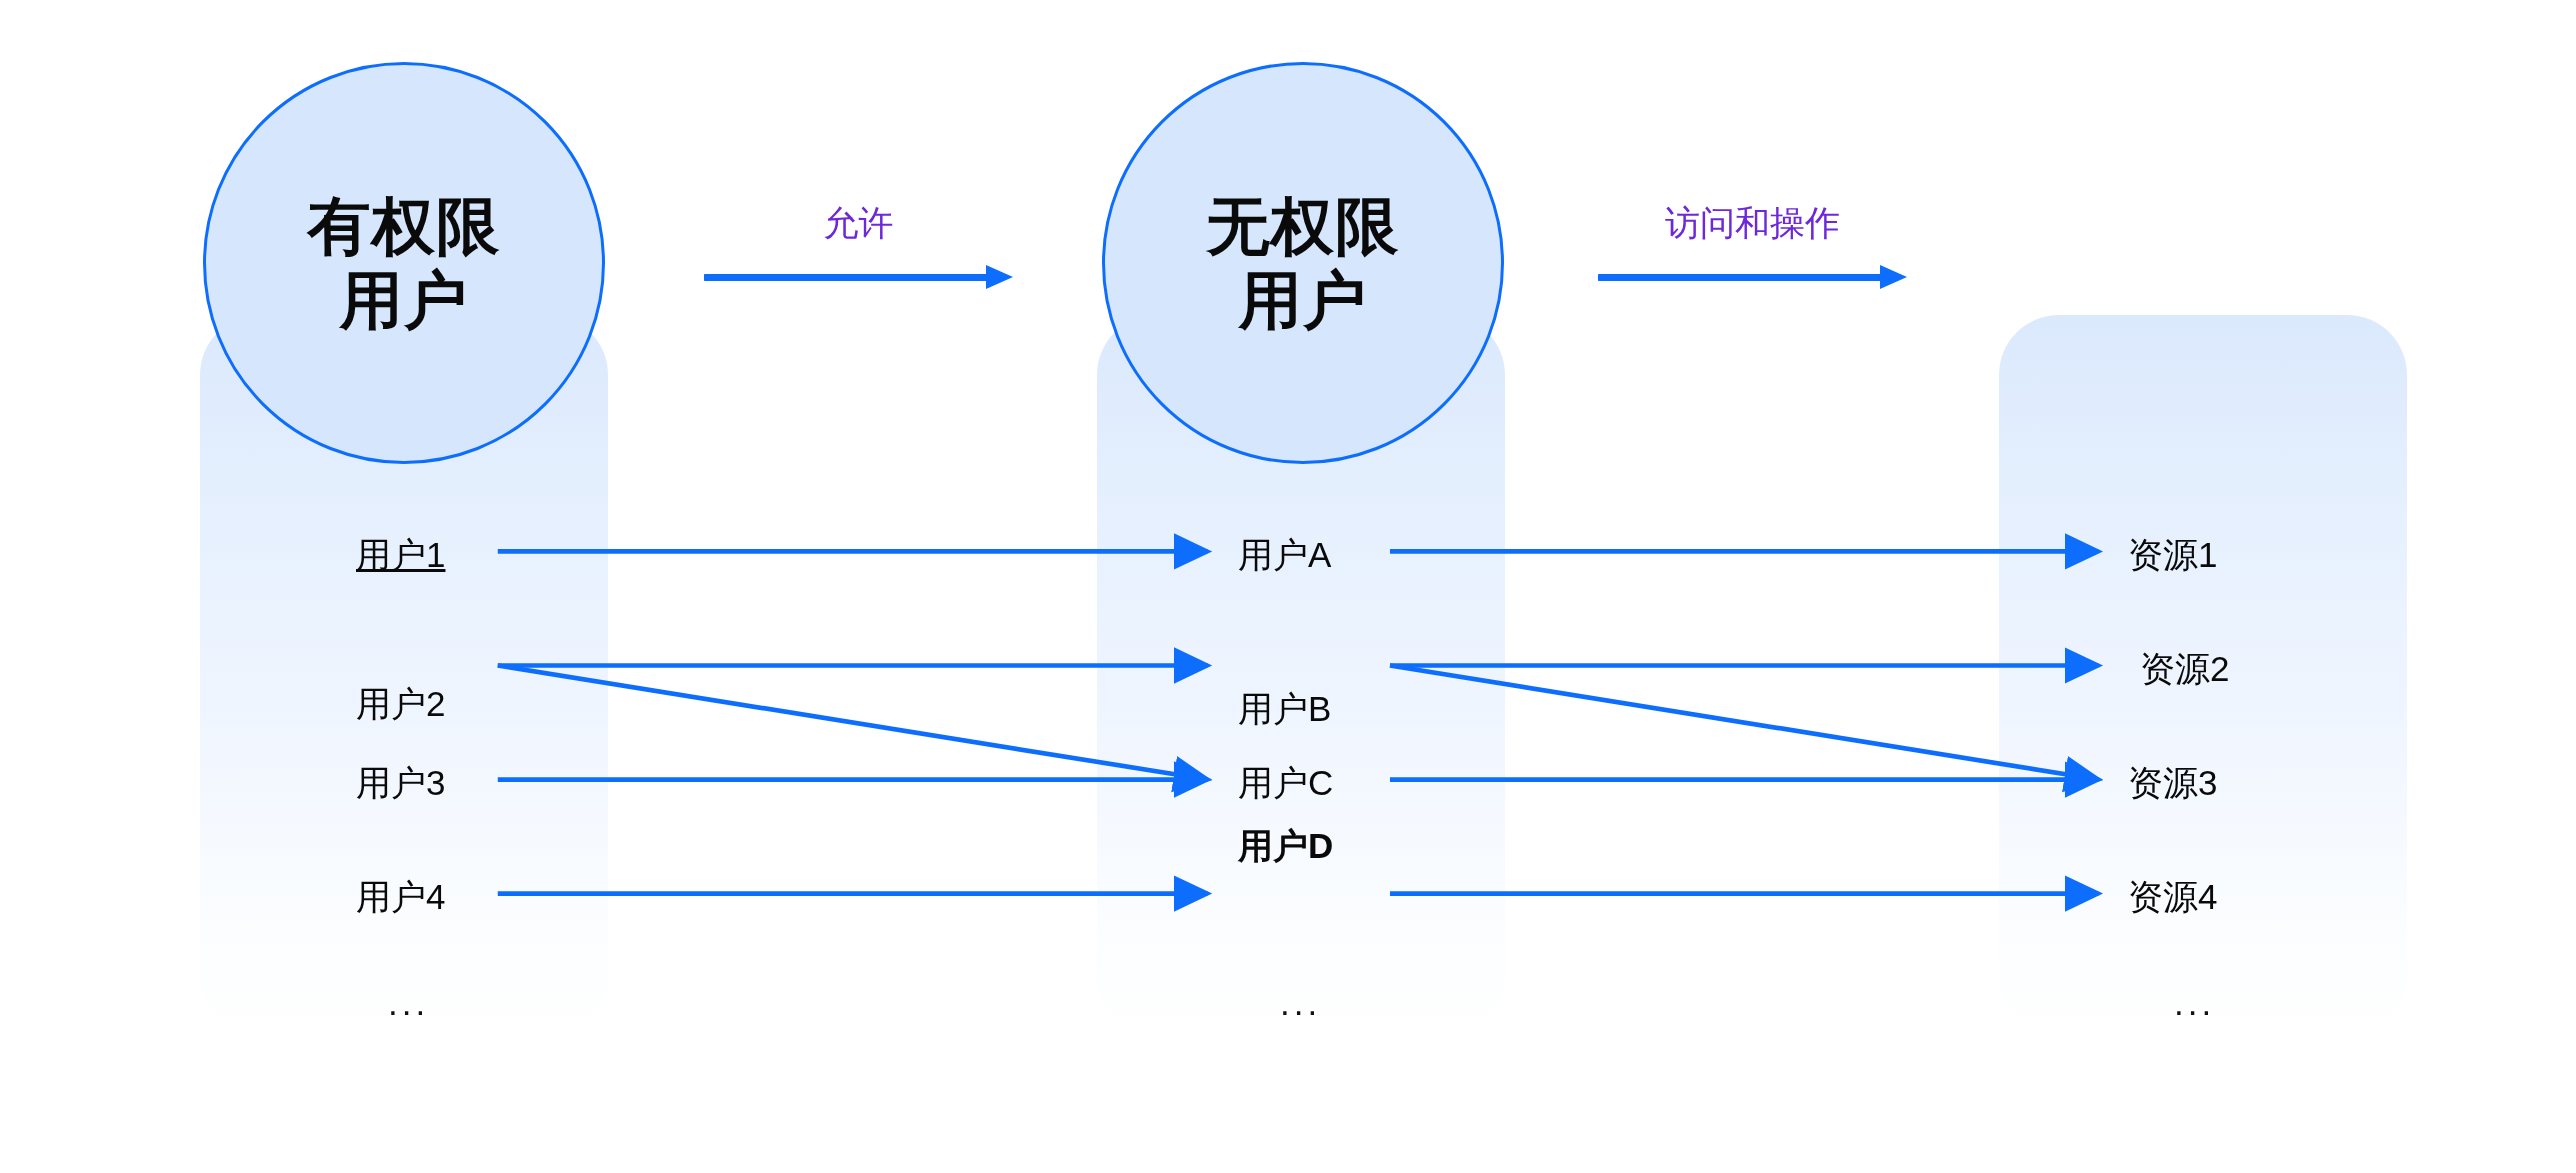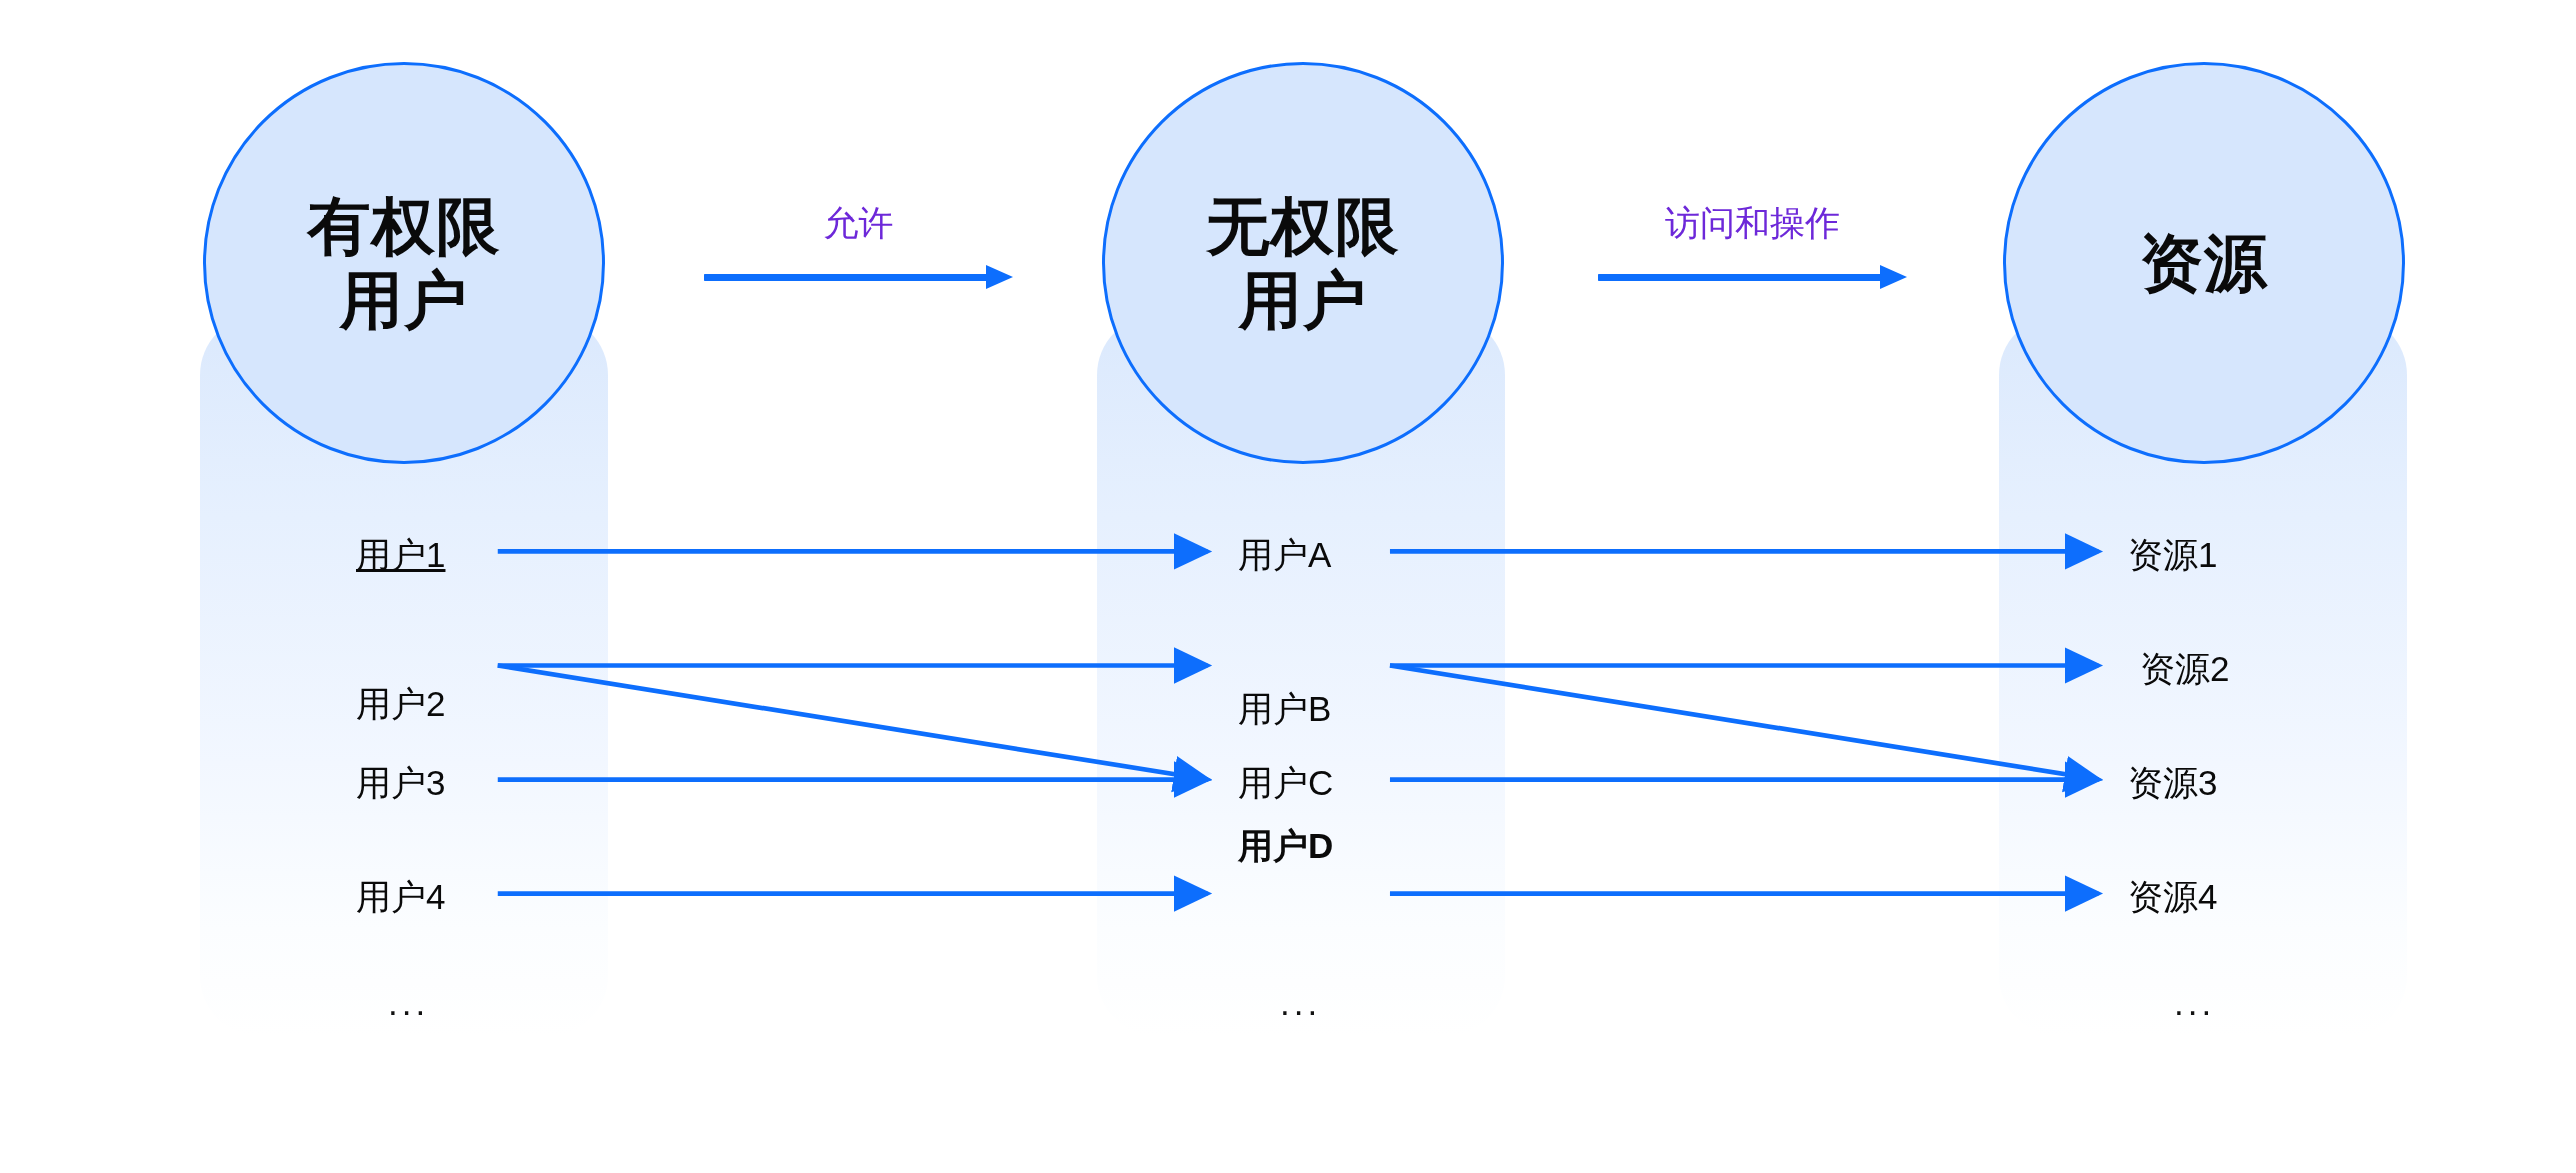--- a/index.html
+++ b/index.html
@@ -102,23 +102,20 @@
   <div class="panel p3"></div>
 
   <div class="circle c1">
     <div class="circle-label">有权限
 用户</div>
   </div>
   <div class="circle c2">
     <div class="circle-label">无权限
 用户</div>
   </div>
-  <div class="circle c3">
-    <div class="circle-label">资源</div>
-  </div>
 
   <div class="top-arrow ta1">
     <div class="tlabel">允许</div>
     <div class="bar" style="width:283px;"></div>
     <div class="head" style="left:282px;"></div>
   </div>
   <div class="top-arrow ta2">
     <div class="tlabel">访问和操作</div>
     <div class="bar" style="width:283px;"></div>
     <div class="head" style="left:282px;"></div>

